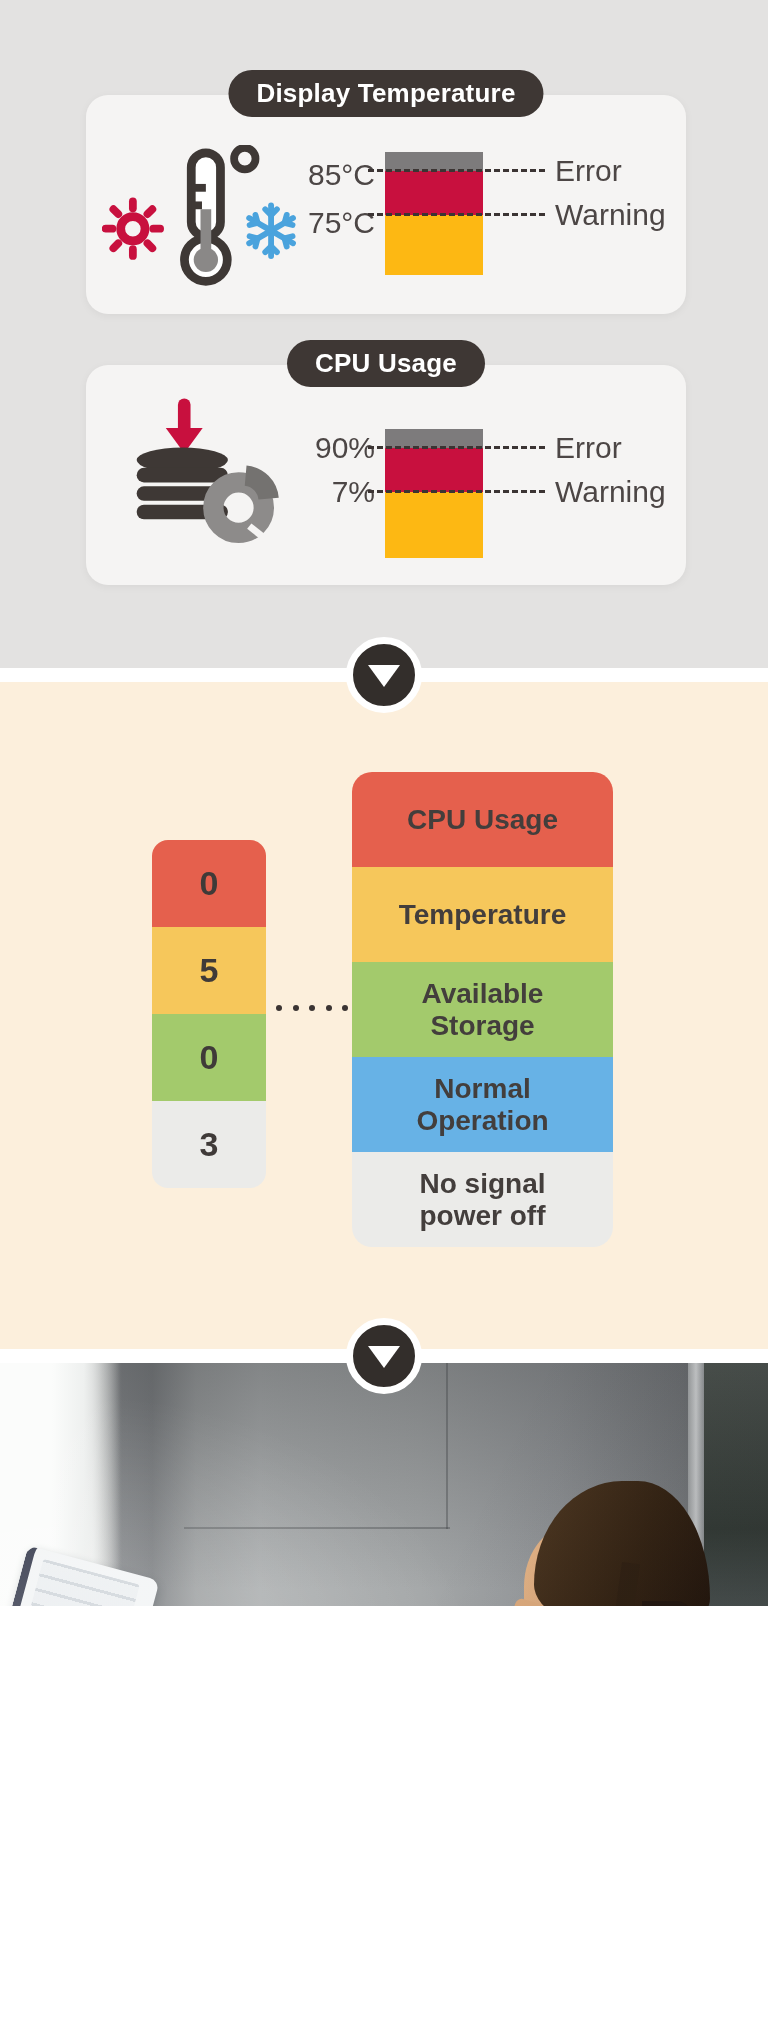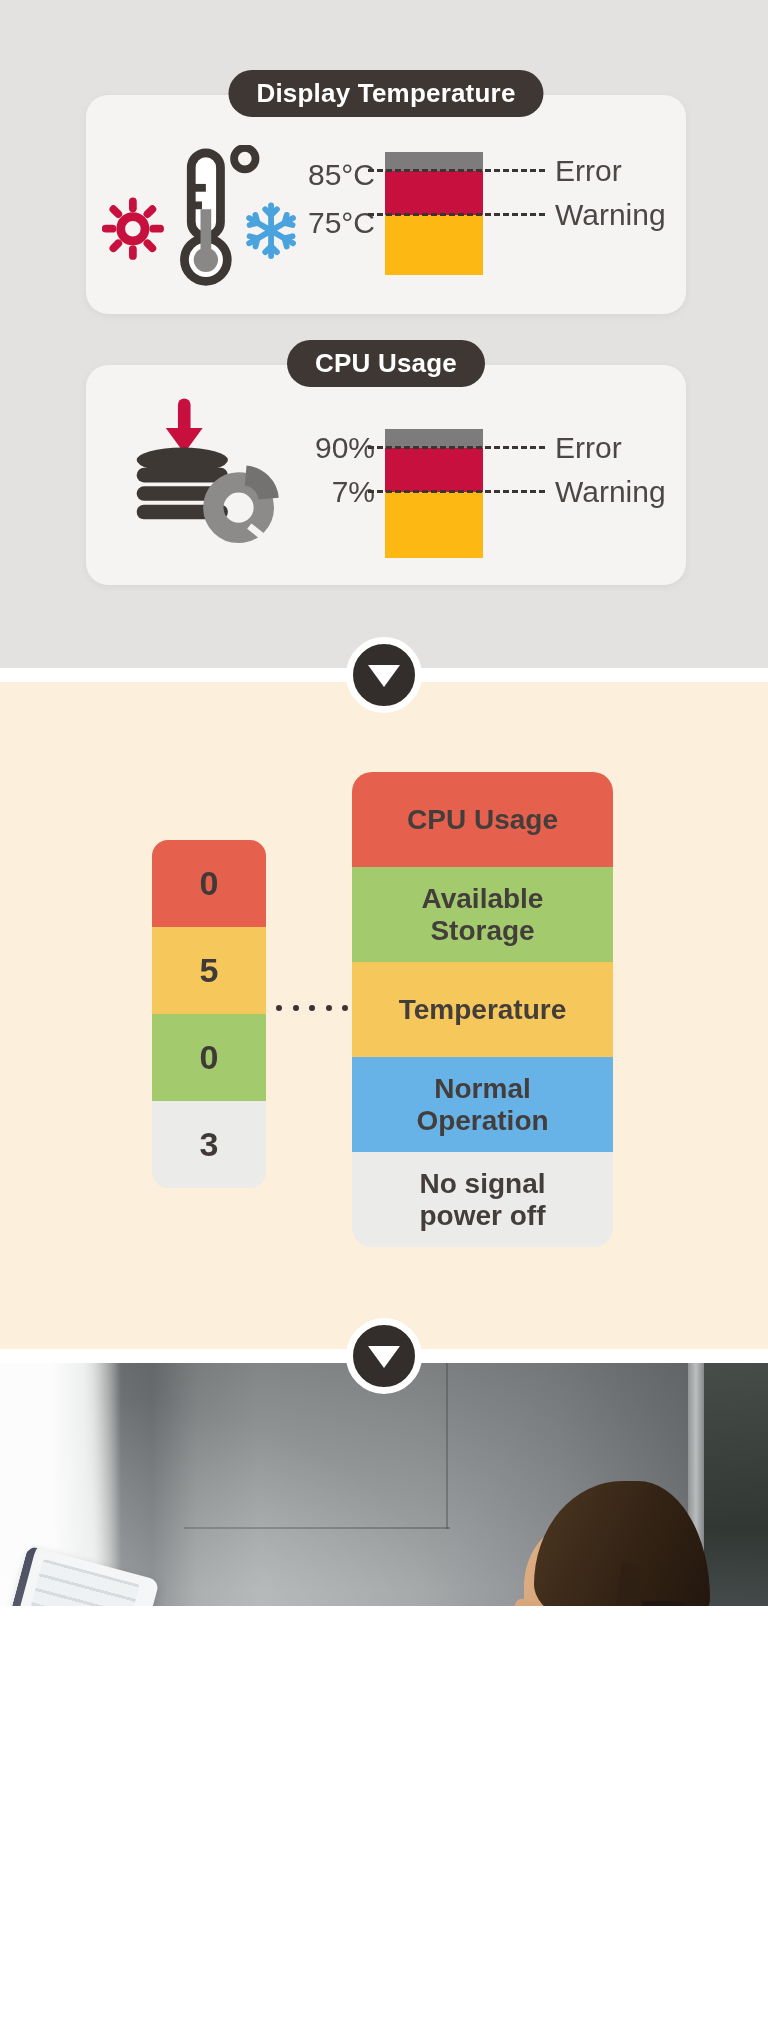--- a/index.html
+++ b/index.html
@@ -325,25 +325,25 @@
       <i></i>
         <i></i>
         <i></i>
         <i></i>
         <i></i>
     </div>
     <div class="abs mcol col-cats">
       <div class="mcell c-red">
           <span>CPU Usage</span>
         </div>
+      <div class="mcell c-yel">
+          <span>Temperature</span>
+        </div>
       <div class="mcell c-grn">
           <span>Available Storage</span>
-        </div>
-      <div class="mcell c-yel">
-          <span>Temperature</span>
         </div>
       <div class="mcell c-blu">
           <span>Normal Operation</span>
         </div>
       <div class="mcell c-gry">
           <span>No signal power off</span>
         </div>
     </div>
   </div>
 

